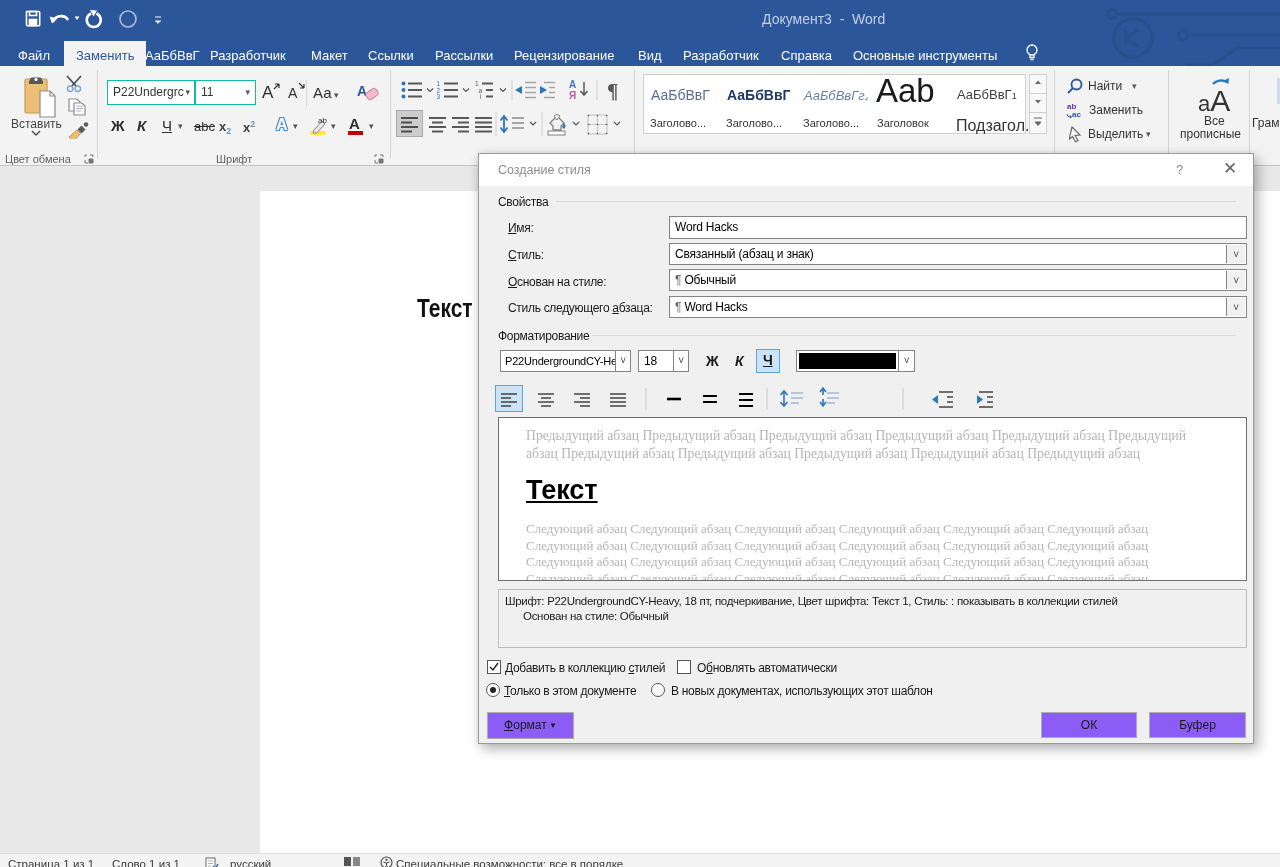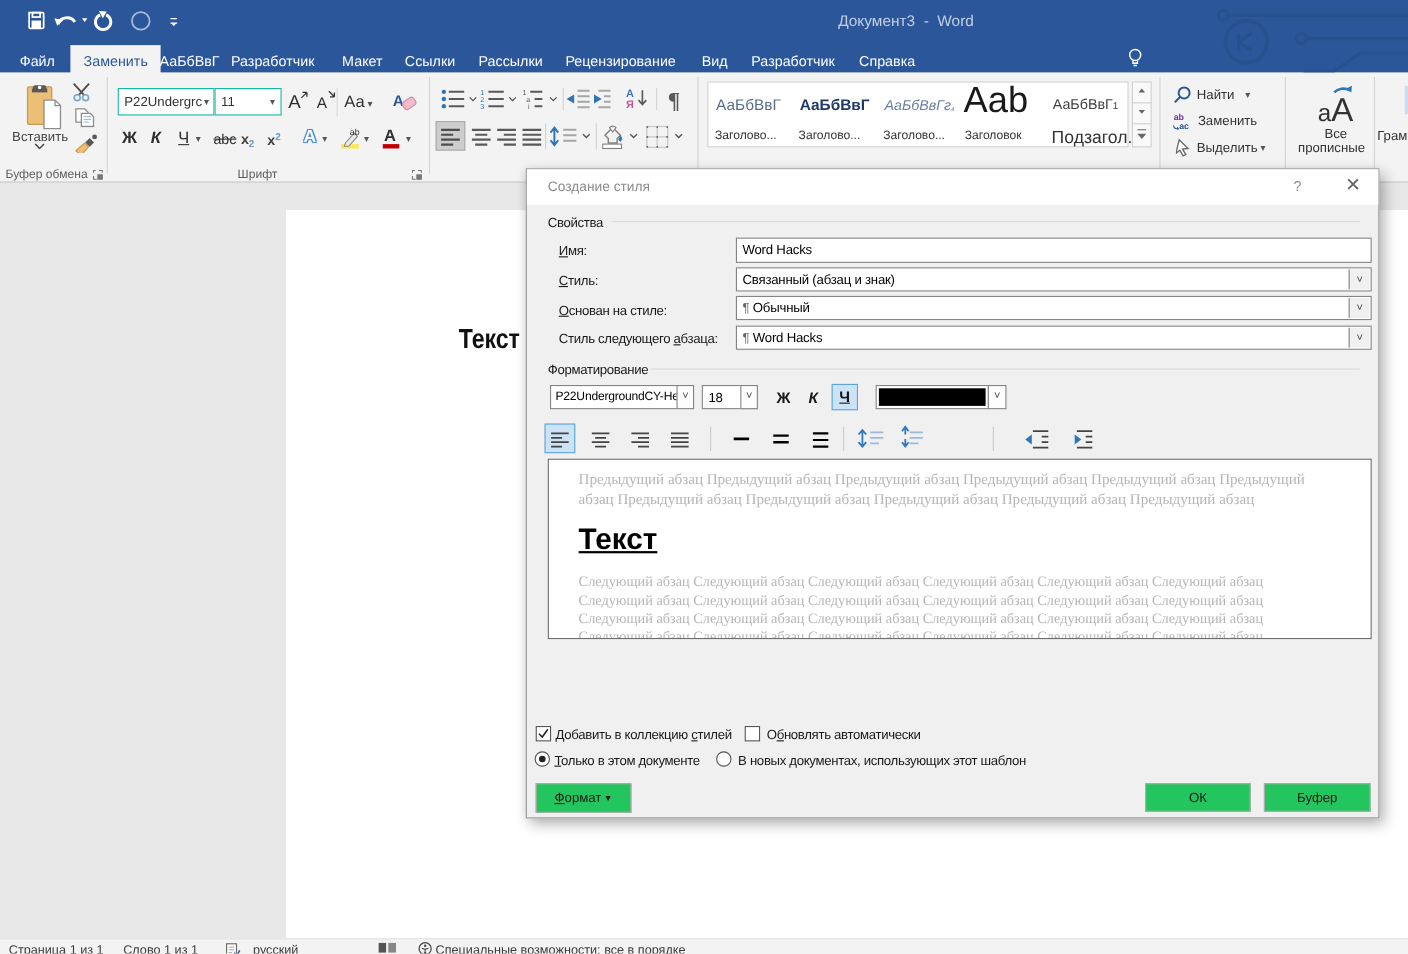--- a/index.html
+++ b/index.html
@@ -20,21 +20,21 @@
 .combo { position:absolute; background:#fff; border:1px solid #14b8a6; font-size:12px; color:#333; }
 
 #page { left:260px; top:191px; width:1020px; height:662px; background:#fff; }
 
 #statusbar { left:0; top:853px; width:1280px; height:14px; background:#f3f3f3; border-top:1px solid #e1e1e1; font-size:12px; color:#444; }
 
 #dialog { left:478px; top:153px; width:776px; height:591px; background:#f0f0f0; border:1px solid #9a9a9a; box-shadow:4px 5px 12px rgba(0,0,0,0.3), -2px 0 6px rgba(0,0,0,0.06); }
 .dlabel { position:absolute; font-size:12px; color:#1a1a1a; letter-spacing:-0.3px; }
 .dinput { position:absolute; background:#fff; border:1px solid #848484; font-size:12px; color:#000; letter-spacing:-0.2px; }
 .ddrop { position:absolute; right:1px; top:1px; bottom:1px; width:19px; background:#f0f0f1; border-left:1px solid #848484; color:#444; font-size:10px; text-align:center; line-height:19px; }
-.dbtn { position:absolute; background:#22c55e; border:1px solid #adadad; font-size:12px; color:#1a1a1a; text-align:center; }
+.dbtn { position:absolute; background:#8b5cf6; border:1px solid #adadad; font-size:12px; color:#1a1a1a; text-align:center; }
 .u { text-decoration:underline; }
 .tglsel { background:#cbe3f5 !important; border:1px solid #5ba5d7 !important; }
 .hline { position:absolute; height:1px; background:#d9d9d9; }
 </style>
 </head>
 <body>
 <div id="stage">
 
   <div class="abs" id="titlebar">
     <svg class="abs" style="left:24px;top:9px" width="145" height="20" viewBox="0 0 145 20">
@@ -69,20 +69,21 @@
     <div class="tab sel" style="left:64px;">Заменить</div>
     <div class="tab" style="left:133px;">АаБбВвГ</div>
     <div class="tab" style="left:198px;">Разработчик</div>
     <div class="tab" style="left:299px;">Макет</div>
     <div class="tab" style="left:356px;">Ссылки</div>
     <div class="tab" style="left:423px;">Рассылки</div>
     <div class="tab" style="left:502px;">Рецензирование</div>
     <div class="tab" style="left:626px;">Вид</div>
     <div class="tab" style="left:671px;">Разработчик</div>
     <div class="tab" style="left:769px;">Справка</div>
+    <div class="tab" style="left:841px;">Основные инструменты</div>
     <svg class="abs" style="left:1024px;top:6px" width="16" height="19" viewBox="0 0 16 19">
       <g fill="none" stroke="#fff" stroke-width="1.3">
         <circle cx="8" cy="7" r="5"></circle>
         <path d="M6 12 v2.5 h4 V12 M6.5 16.5 h3"></path>
       </g>
     </svg>
   </div>
 
   <div class="abs" id="page"></div>
   <div class="abs" id="ribbon">
@@ -119,21 +120,21 @@
       </g>
       <g stroke="#9db0c8" stroke-width="0.9">
         <path d="M8 8 h7 M8 10.5 h7 M8 13 h5"></path>
       </g>
     </svg>
     <svg class="abs" style="left:67px;top:55px" width="22" height="18" viewBox="0 0 22 18">
       <path d="M2 16 l8-7 3.5 3.5 -7 8z" fill="#ecbf77" stroke="#c49a55"></path>
       <path d="M10.5 8.5 l4-4 4 4 -4 4 z" fill="#595959"></path>
       <circle cx="19" cy="3.5" r="2.2" fill="#595959"></circle>
     </svg>
-    <div class="glabel" style="left:5px">Буфер обмена</div>
+    <div class="glabel" style="left:5px">Цвет обмена</div>
     <svg class="abs" style="left:84px;top:88px" width="10" height="10" viewBox="0 0 10 10">
         <g stroke="#777" fill="none">
           <path d="M1 3 v-2 h2 M1 6 v3 h3 M6 1 h3 v2"></path>
           <path d="M5 5 h4 v4 h-4 z" fill="#777"></path>
         </g>
       </svg>
 
     <div class="combo" style="left:107px;top:14px;width:88px;height:25px;line-height:23px;padding-left:5px">P22Undergrc<span style="position:absolute;right:4px;top:0;color:#555;font-size:9px">▾</span></div>
     <div class="combo" style="left:195px;top:14px;width:61px;height:25px;line-height:23px;padding-left:5px">11<span style="position:absolute;right:5px;top:0;color:#555;font-size:9px">▾</span></div>
     <div class="rtxt" style="left:262px;top:17px;font-size:17px;color:#2f2f2f">А</div>
@@ -411,20 +412,23 @@
           <path d="M151 3 v22 M272 3 v22 M408 3 v22"></path>
         </g>
     </svg>
 
     <div class="abs" style="left:19px;top:263px;width:749px;height:164px;background:#fff;border:1px solid #6e6e6e;overflow:hidden">
       <div class="abs" style="left:27px;top:9px;width:720px;font-family:'Liberation Serif',serif;font-size:13.7px;line-height:18px;color:#b5b5b5;white-space:nowrap">Предыдущий абзац Предыдущий абзац Предыдущий абзац Предыдущий абзац Предыдущий абзац Предыдущий<br>абзац Предыдущий абзац Предыдущий абзац Предыдущий абзац Предыдущий абзац Предыдущий абзац</div>
       <div class="abs" style="left:27px;top:57px;font-size:27px;font-weight:bold;color:#000;text-decoration:underline">Текст</div>
       <div class="abs" style="left:27px;top:103px;width:720px;font-family:'Liberation Serif',serif;font-size:13px;line-height:16.5px;color:#b5b5b5;white-space:nowrap">Следующий абзац Следующий абзац Следующий абзац Следующий абзац Следующий абзац Следующий абзац<br>Следующий абзац Следующий абзац Следующий абзац Следующий абзац Следующий абзац Следующий абзац<br>Следующий абзац Следующий абзац Следующий абзац Следующий абзац Следующий абзац Следующий абзац<br>Следующий абзац Следующий абзац Следующий абзац Следующий абзац Следующий абзац Следующий абзац</div>
     </div>
 
+    <div class="abs" style="left:19px;top:435px;width:749px;height:59px;border:1px solid #bdbdbd">
+      <div class="abs" style="left:6px;top:4px;font-size:11.5px;color:#1a1a1a;line-height:15px;letter-spacing:-0.3px">Шрифт: P22UndergroundCY-Heavy, 18 пт, подчеркивание, Цвет шрифта: Текст 1, Стиль: : показывать в коллекции стилей<br><span style="margin-left:18px">Основан на стиле: Обычный</span></div>
+    </div>
 
     <div class="abs" style="left:8px;top:506px;width:14px;height:14px;background:#fff;border:1px solid #555"></div>
     <svg class="abs" style="left:9px;top:507px" width="12" height="12" viewBox="0 0 12 12">
         <path d="M2 6 l3 3 5-7" stroke="#222" stroke-width="1.4" fill="none"></path>
       </svg>
     <div class="dlabel" style="left:26px;top:507px">Добавить в коллекцию <span class="u">с</span>тилей</div>
     <div class="abs" style="left:198px;top:506px;width:14px;height:14px;background:#fff;border:1px solid #555"></div>
     <div class="dlabel" style="left:218px;top:507px">О<span class="u">б</span>новлять автоматически</div>
 
     <div class="abs" style="left:7px;top:529px;width:14px;height:14px;background:#fff;border:1px solid #555;border-radius:50%"></div>

